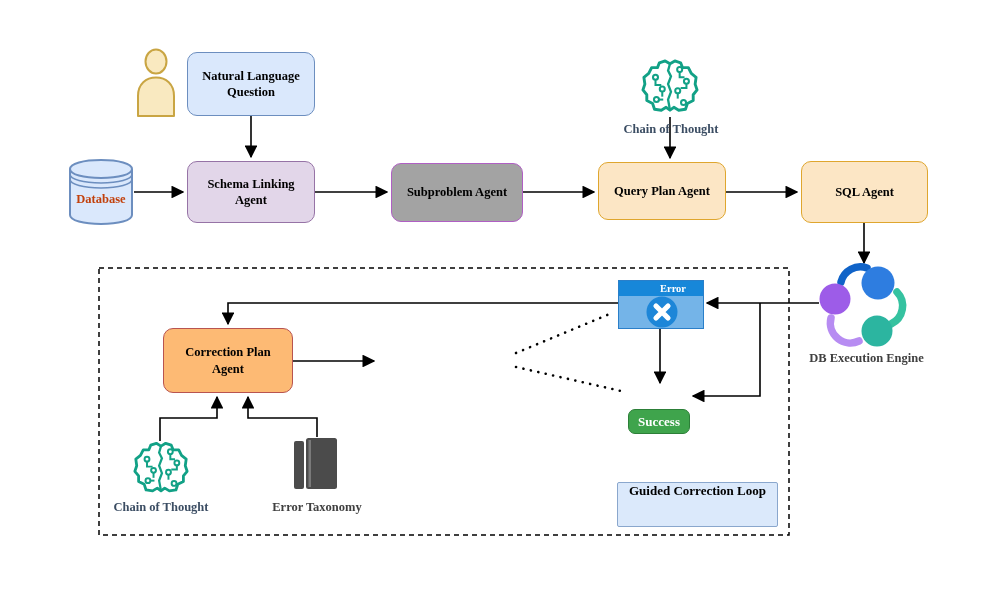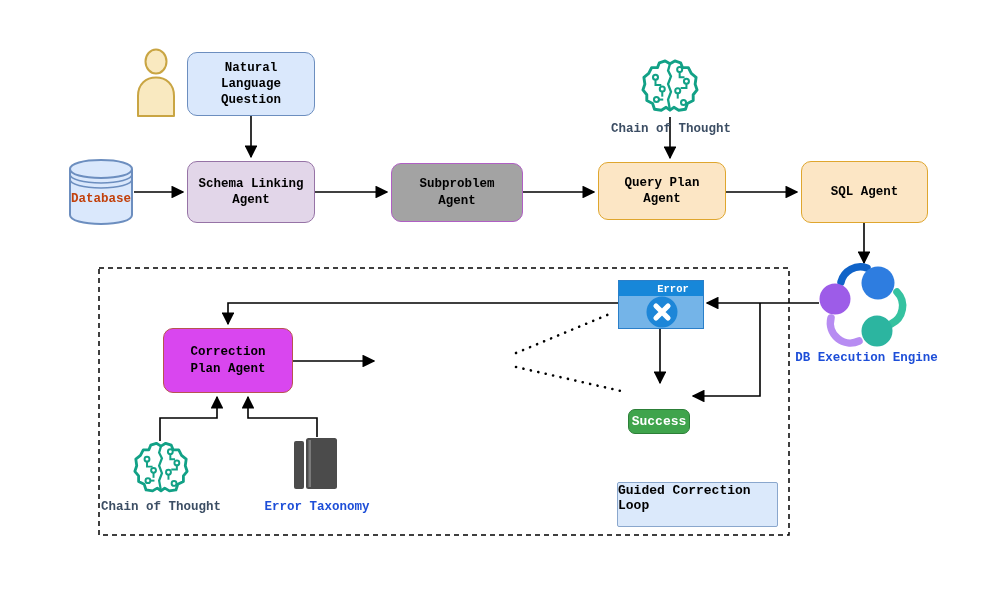--- a/index.html
+++ b/index.html
@@ -1,28 +1,28 @@
 <!DOCTYPE html>
 <html><head>
 <meta charset="utf-8">
 <style>
   html,body{margin:0;padding:0;background:#fff;}
   #canvas{position:relative;width:997px;height:598px;background:#fff;overflow:hidden;
-          font-family:Liberation Mono, monospace;}
+          font-family:Liberation Serif, serif;}
   #edges{position:absolute;left:0;top:0;width:997px;height:598px;z-index:1;}
   .node{position:absolute;box-sizing:border-box;z-index:2;border-radius:10px;border:1.8px solid;
         display:flex;align-items:center;justify-content:center;text-align:center;
         font-weight:700;font-size:12.5px;line-height:1.3;color:#000;padding:2px 10px;}
   .blue   {background:#dae8fc;border-color:#6c8ebf;}
   .purple {background:#e2d6e9;border-color:#9673a6;justify-content:flex-end;}
   .pink   {background:#a3a3a3;border-color:#b05fc4;}
   .orange {background:#fce6c5;border-color:#dfa62e;}
-  .red    {background:#d946ef;border-color:#b85450;}
+  .red    {background:#fdba74;border-color:#b85450;}
   .icon{position:absolute;z-index:2;}
-  .icon-label{position:absolute;z-index:2;text-align:center;font-weight:700;font-size:12.5px;color:#1d4ed8;}
+  .icon-label{position:absolute;z-index:2;text-align:center;font-weight:700;font-size:12.5px;color:#404040;}
   .slate{color:#3b4d63;}
   
   .error-win{position:absolute;left:618px;top:280px;width:86px;height:49px;z-index:2;
              box-sizing:border-box;border:1.5px solid #2a7fc9;background:#74b4e8;}
   .error-title{height:15px;background:#1787d9;color:#fff;font-size:10.5px;font-weight:600;
                display:flex;align-items:center;justify-content:center;padding-left:24px;}
   .error-x{position:absolute;left:26px;top:14px;}
   
   .success{position:absolute;left:628px;top:409px;width:62px;height:25px;z-index:3;
            box-sizing:border-box;background:#3fa44c;border:1.5px solid #2c7f38;border-radius:7px;

